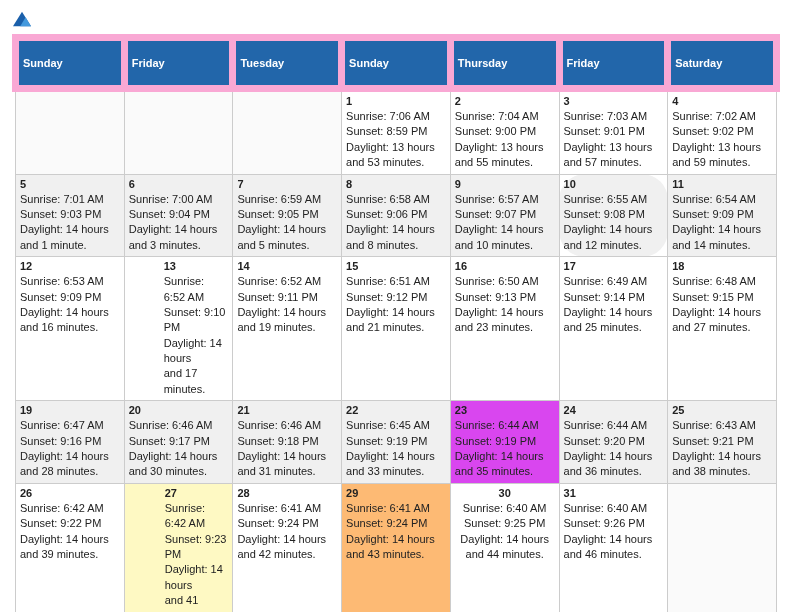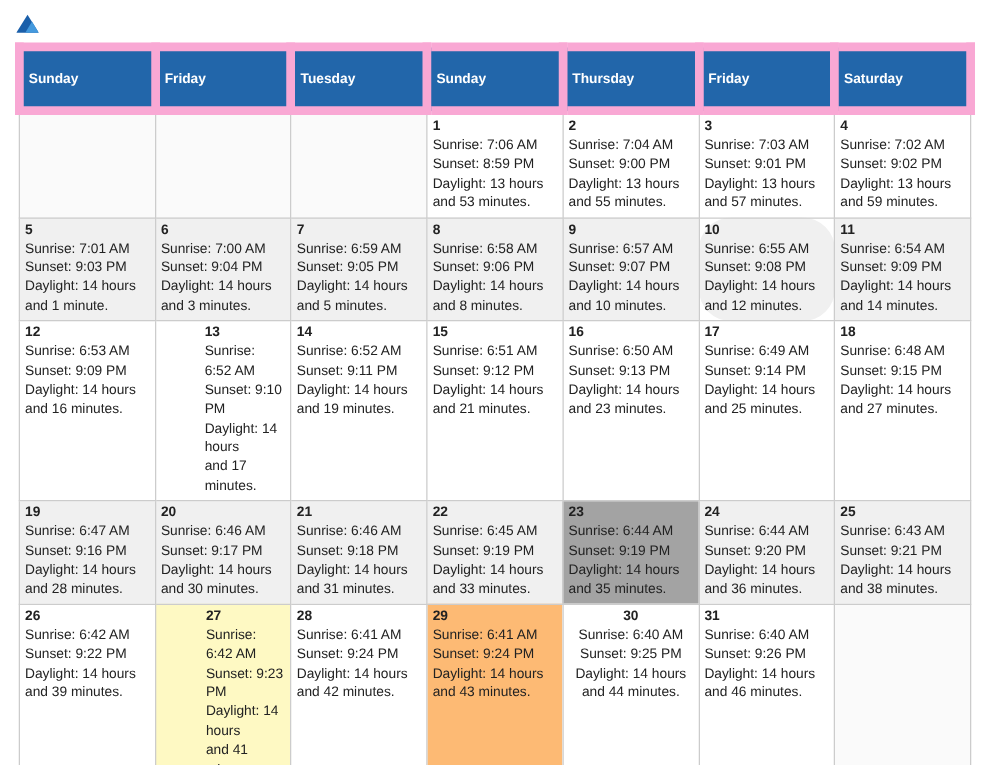--- a/index.html
+++ b/index.html
@@ -215,21 +215,21 @@
             <div class="cell-info">Sunrise: 6:46 AM<br>Sunset: 9:17 PM<br>Daylight: 14 hours<br>and 30 minutes.</div>
           </td>
           <td style="background: rgb(240, 240, 240);">
             <div class="day-num">21</div>
             <div class="cell-info">Sunrise: 6:46 AM<br>Sunset: 9:18 PM<br>Daylight: 14 hours<br>and 31 minutes.</div>
           </td>
           <td style="background: rgb(240, 240, 240);">
             <div class="day-num">22</div>
             <div class="cell-info">Sunrise: 6:45 AM<br>Sunset: 9:19 PM<br>Daylight: 14 hours<br>and 33 minutes.</div>
           </td>
-          <td style="background: #a3a3a3; margin-top: 48px;">
+          <td style="background: #d946ef; margin-top: 48px;">
             <div class="day-num">23</div>
             <div class="cell-info">Sunrise: 6:44 AM<br>Sunset: 9:19 PM<br>Daylight: 14 hours<br>and 35 minutes.</div>
           </td>
           <td style="background: rgb(240, 240, 240);">
             <div class="day-num">24</div>
             <div class="cell-info">Sunrise: 6:44 AM<br>Sunset: 9:20 PM<br>Daylight: 14 hours<br>and 36 minutes.</div>
           </td>
           <td style="background: rgb(240, 240, 240);">
             <div class="day-num">25</div>
             <div class="cell-info">Sunrise: 6:43 AM<br>Sunset: 9:21 PM<br>Daylight: 14 hours<br>and 38 minutes.</div>

